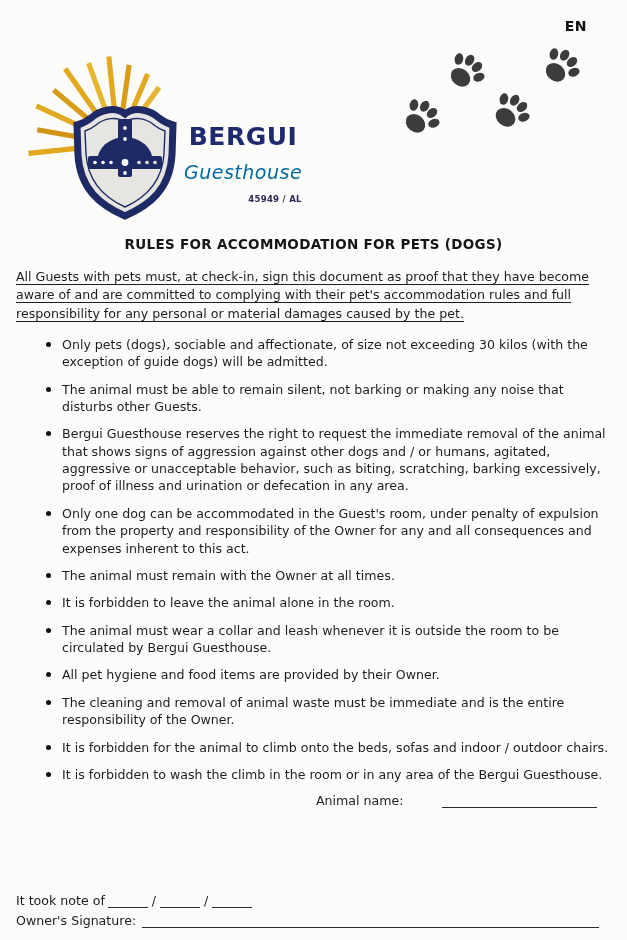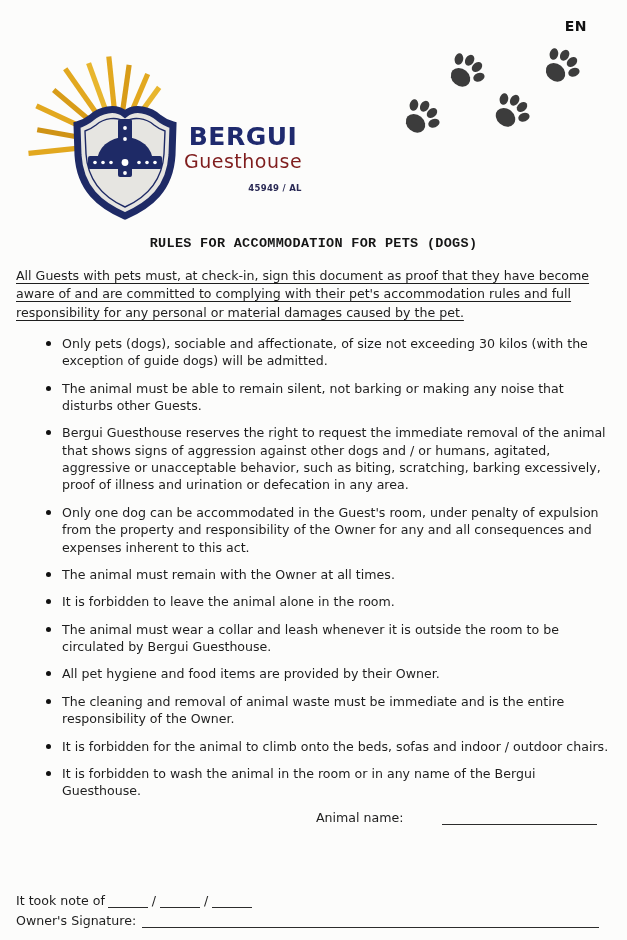--- a/index.html
+++ b/index.html
@@ -23,32 +23,32 @@
   .lang-badge {
     position: absolute; top: 18px; right: 40px;
     font-weight: bold; font-size: 14px; color: #111;
     letter-spacing: 0.5px;
   }
   .logo-svg { position: absolute; left: 18px; top: 42px; }
   .brand { position: absolute; left: 184px; top: 124px; line-height: 1; text-align: center; }
   .brand-name {
     font-size: 25px; font-weight: bold; color: #1f2a6e; letter-spacing: 0.5px;
   }
-  .brand-sub { font-size: 19px; color: #7f1d1d; margin-top: 3px; letter-spacing: 0.5px; }
+  .brand-sub { font-size: 19px; color: #0369a1; margin-top: 14px; letter-spacing: 0.5px; font-style: italic; }
   .brand-license {
     font-size: 8.5px; font-weight: bold; color: #2a2a55;
     margin-top: 13px; margin-left: 64px; letter-spacing: 0.3px;
   }
   .paws-svg { position: absolute; left: 392px; top: 42px; }
 
   
   .content { padding: 0 16px; flex: none; }
   .doc-title {
     text-align: center; font-weight: bold; font-size: 13.5px;
-    letter-spacing: 0.3px; margin: 8px 0 16px 0; color: #161616; font-family: Liberation Mono, monospace;
+    letter-spacing: 0.3px; margin: 8px 0 16px 0; color: #161616;
   }
   .para { font-size: 12.6px; line-height: 1.45; margin: 0 0 15px 0; }
   .para.notice {
     text-decoration: underline;
     text-underline-offset: 3px;
     margin-bottom: 13px;
   }
   ul.rules { list-style: none; margin: 0; padding: 0 0 0 30px; }
   ul.rules li {
     position: relative; padding-left: 16px;
@@ -163,21 +163,21 @@
       <li>Only pets (dogs), sociable and affectionate, of size not exceeding 30 kilos (with the exception of guide dogs) will be admitted.</li>
       <li>The animal must be able to remain silent, not barking or making any noise that disturbs other Guests.</li>
       <li>Bergui Guesthouse reserves the right to request the immediate removal of the animal that shows signs of aggression against other dogs and / or humans, agitated, aggressive or unacceptable behavior, such as biting, scratching, barking excessively, proof of illness and urination or defecation in any area.</li>
       <li>Only one dog can be accommodated in the Guest's room, under penalty of expulsion from the property and responsibility of the Owner for any and all consequences and expenses inherent to this act.</li>
       <li>The animal must remain with the Owner at all times.</li>
       <li>It is forbidden to leave the animal alone in the room.</li>
       <li>The animal must wear a collar and leash whenever it is outside the room to be circulated by Bergui Guesthouse.</li>
       <li>All pet hygiene and food items are provided by their Owner.</li>
       <li>The cleaning and removal of animal waste must be immediate and is the entire responsibility of the Owner.</li>
       <li>It is forbidden for the animal to climb onto the beds, sofas and indoor / outdoor chairs.</li>
-      <li>It is forbidden to wash the animal in the room or in any name of the Bergui Guesthouse.</li>
+      <li>It is forbidden to wash the climb in the room or in any area of the Bergui Guesthouse.</li>
     </ul>
 
     <div class="animal-line">
       <span>Animal name:</span>
       <span class="blank animal"></span>
     </div>
   </div>
 
   <div class="bottom-block">
     <div class="note-line">

